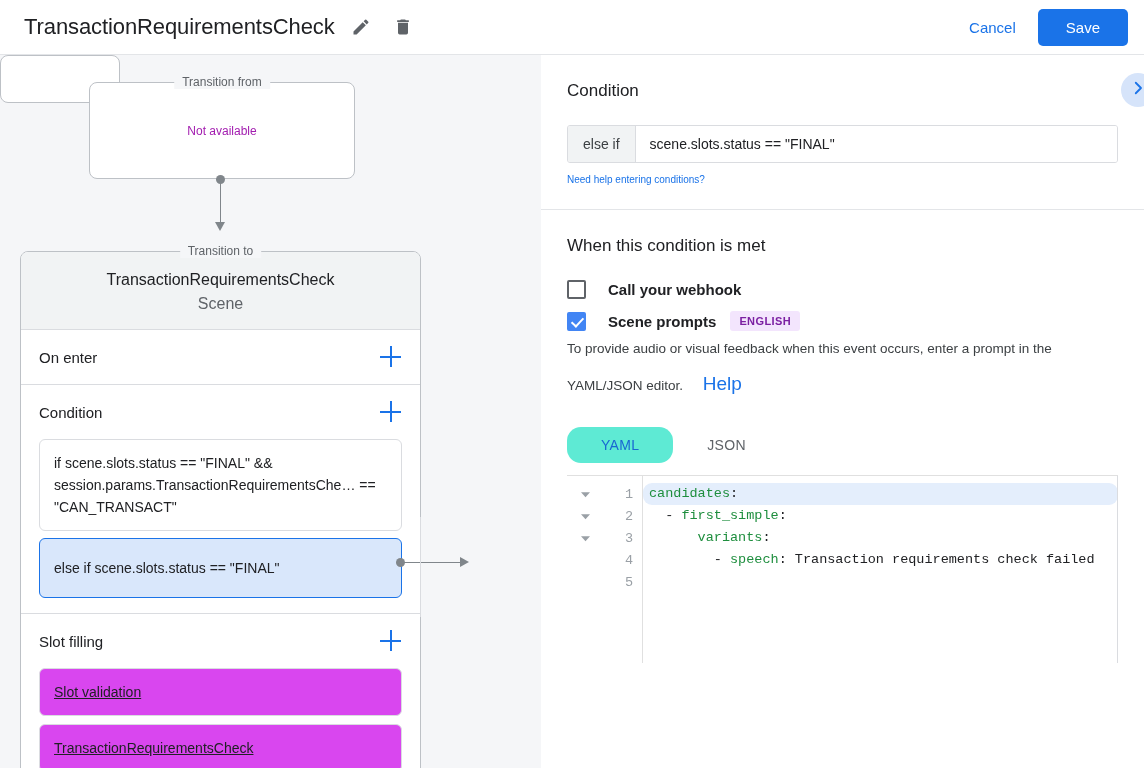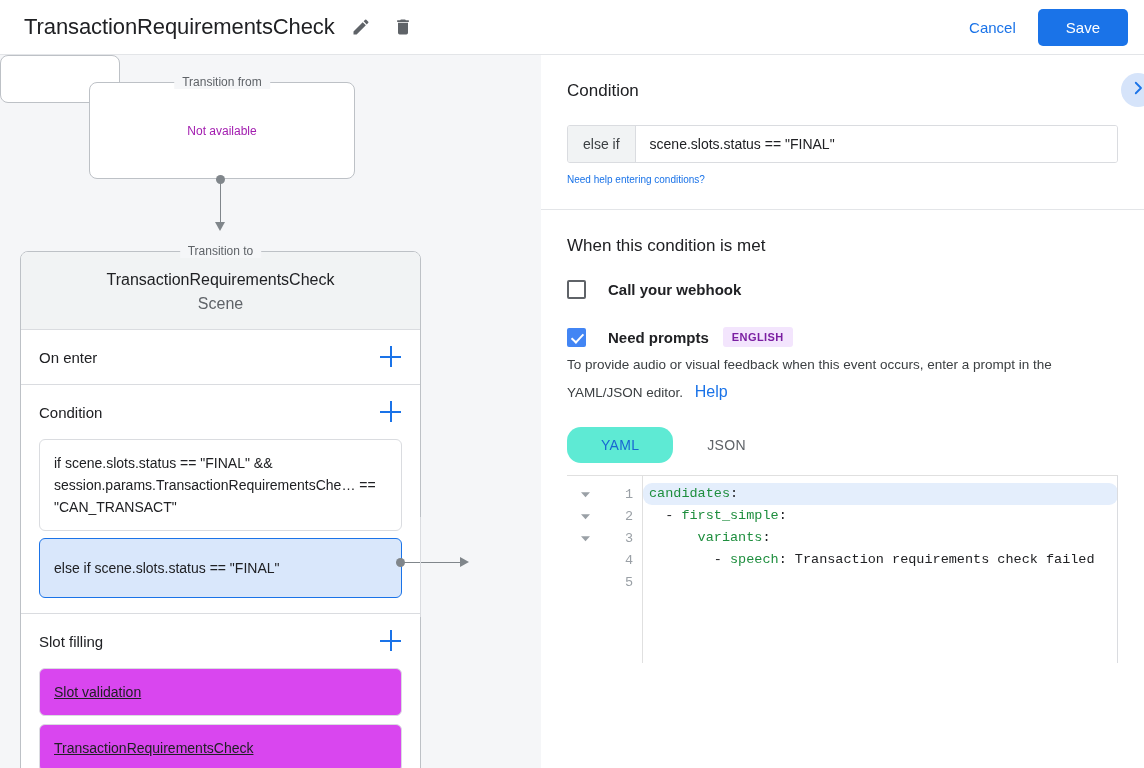--- a/index.html
+++ b/index.html
@@ -276,21 +276,21 @@
     right: -11px; top: 18px;
     width: 34px; height: 34px;
     border-radius: 17px;
     background: #d6e4fa;
     display: flex; align-items: center; justify-content: center;
     cursor: pointer;
   }
 
   .check-row {
     display: flex; align-items: center;
-    margin-bottom: 28px;
+    margin-bottom: 12px;
   }
   .cbox {
     width: 19px; height: 19px;
     border: 2px solid #5f6368;
     border-radius: 2px;
     background: #ffffff;
     cursor: pointer;
     flex: none;
   }
   .cbox.on {
@@ -323,21 +323,21 @@
     padding: 4px 9px;
     border-radius: 3px;
   }
   .help-text {
     font-size: 13.5px;
     line-height: 19px;
     color: #3c4043;
     margin: -6px 0 18px 0;
     max-width: 556px;
   }
-  .help-text .link { margin: 8px; font-size: 16px; }
+  .help-text .link { margin: 16px; font-size: 19px; }
 
   .tabs { display: flex; margin-bottom: 12px; }
   .tab {
     padding: 10px 34px;
     font-size: 14px;
     color: #5f6368;
     cursor: pointer;
     border-radius: 3px;
     letter-spacing: 0.3px;
   }
@@ -506,21 +506,21 @@
   <div class="panel-sec last">
     <h2 class="panel-h">When this condition is met</h2>
 
     <div class="check-row">
       <span class="cbox"></span>
       <span class="check-label">Call your webhook</span>
     </div>
 
     <div class="check-row" style="margin-bottom:14px;">
       <span class="cbox on"></span>
-      <span class="check-label">Need prompts</span>
+      <span class="check-label">Scene prompts</span>
       <span class="badge">ENGLISH</span>
     </div>
 
     <p class="help-text">
       <span>To provide audio or visual feedback when this event occurs, enter a prompt in the YAML/JSON editor.</span>
       <a class="link">Help</a>
     </p>
 
     <div class="tabs">
       <div class="tab active">YAML</div>

